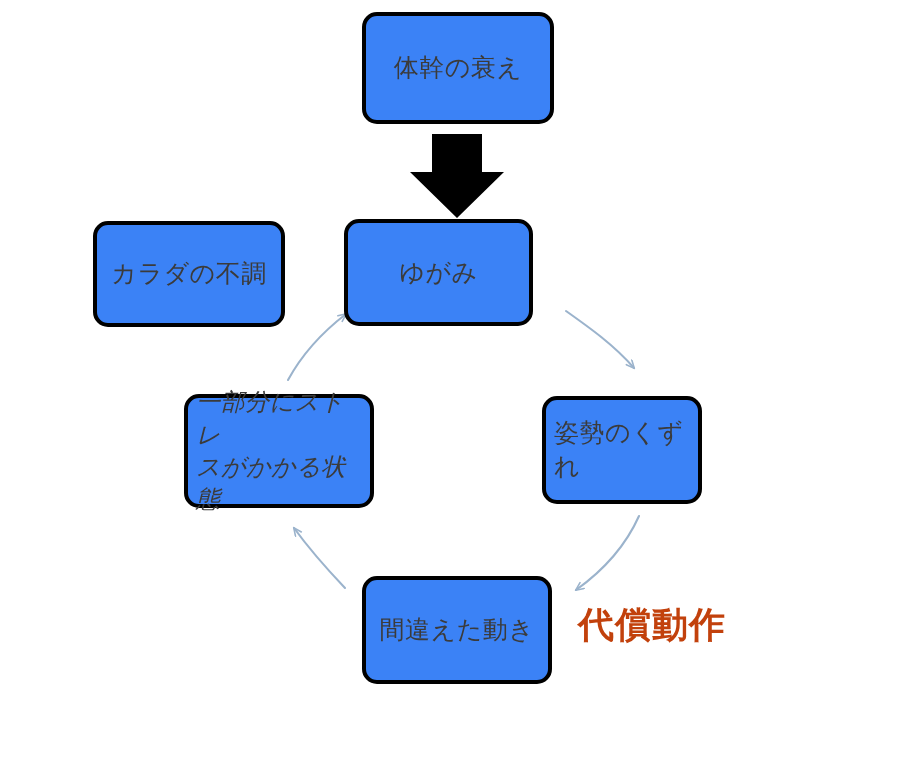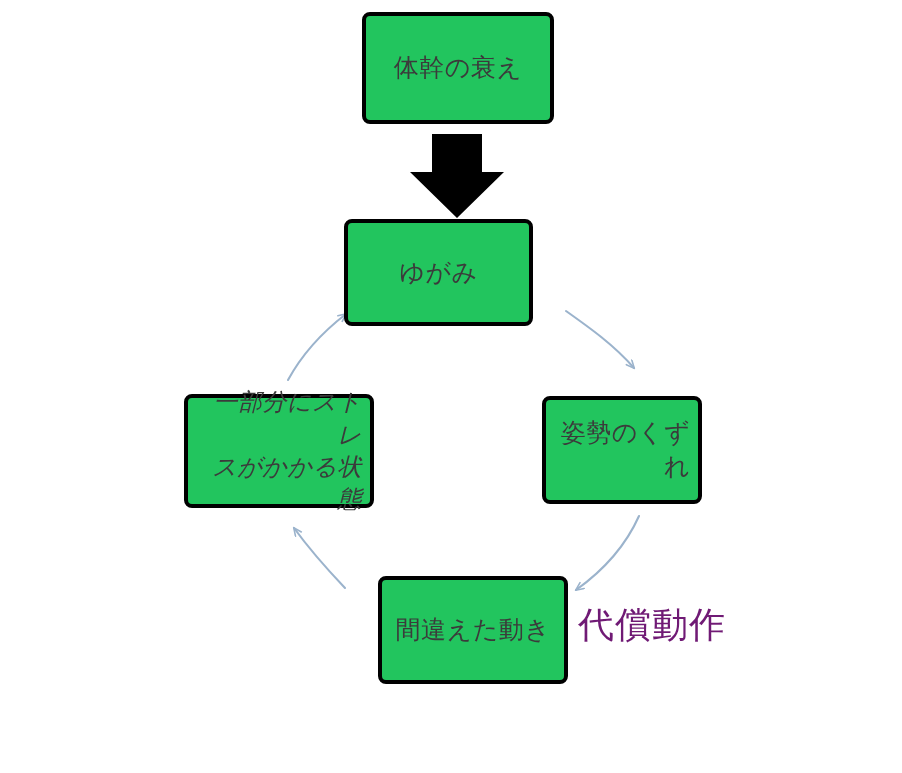--- a/index.html
+++ b/index.html
@@ -14,59 +14,59 @@
   #canvas {
     position: relative;
     width: 902px;
     height: 773px;
     background: #ffffff;
     overflow: hidden;
   }
   .node {
     position: absolute;
     box-sizing: border-box;
-    background: #22c55e;
+    background: #3b82f6;
     border: 4px solid #000000;
-    border-radius: 8px;
+    border-radius: 15px;
     display: flex;
     align-items: center;
     justify-content: center;
-    text-align: right;
+    text-align: left;
   }
   .node-label {
     color: #3b3b3b;
     font-size: 25px;
     line-height: 1.35;
     letter-spacing: 0.5px;
     white-space: pre-line;
     padding: 0 8px;
   }
   .node.multiline .node-label {
     font-size: 24px;
   }
   #node-taikan      { left: 362px; top: 12px;  width: 192px; height: 112px; }
   #node-karada      { left: 93px;  top: 221px; width: 192px; height: 106px; }
   #node-yugami      { left: 344px; top: 219px; width: 189px; height: 107px; }
   #node-stress      { left: 184px; top: 394px; width: 190px; height: 114px; font-style: italic; }
   #node-shisei      { left: 542px; top: 396px; width: 160px; height: 108px; }
-  #node-machigaeta  { left: 362px; top: 576px; width: 190px; height: 108px; margin-left: 16px; }
+  #node-machigaeta  { left: 362px; top: 576px; width: 190px; height: 108px; }
 
   #arrow-layer {
     position: absolute;
     left: 0;
     top: 0;
     width: 902px;
     height: 773px;
     pointer-events: none;
   }
   .annotation {
     position: absolute;
     font-size: 36px;
-    font-weight: normal;
-    color: #701a75;
+    font-weight: bold;
+    color: #c2410c;
     letter-spacing: 1px;
     white-space: nowrap;
   }
   #annotation-daisho { left: 578px; top: 601px; }
 </style>
 </head>
 <body>
 
 <div id="canvas">
 
@@ -95,20 +95,23 @@
 
     <g>
       <path d="M288,380 C300,358 320,334 346,314" fill="none" stroke="#9bb3cc" stroke-width="2.1" stroke-linecap="round" marker-end="url(#thin-arrowhead)"></path>
     </g>
   </svg>
 
   <div class="node" id="node-taikan">
     <span class="node-label">体幹の衰え</span>
   </div>
 
+  <div class="node" id="node-karada">
+    <span class="node-label">カラダの不調</span>
+  </div>
 
   <div class="node" id="node-yugami">
     <span class="node-label">ゆがみ</span>
   </div>
 
   <div class="node multiline" id="node-stress">
     <span class="node-label">一部分にストレ
 スがかかる状態</span>
   </div>
 

